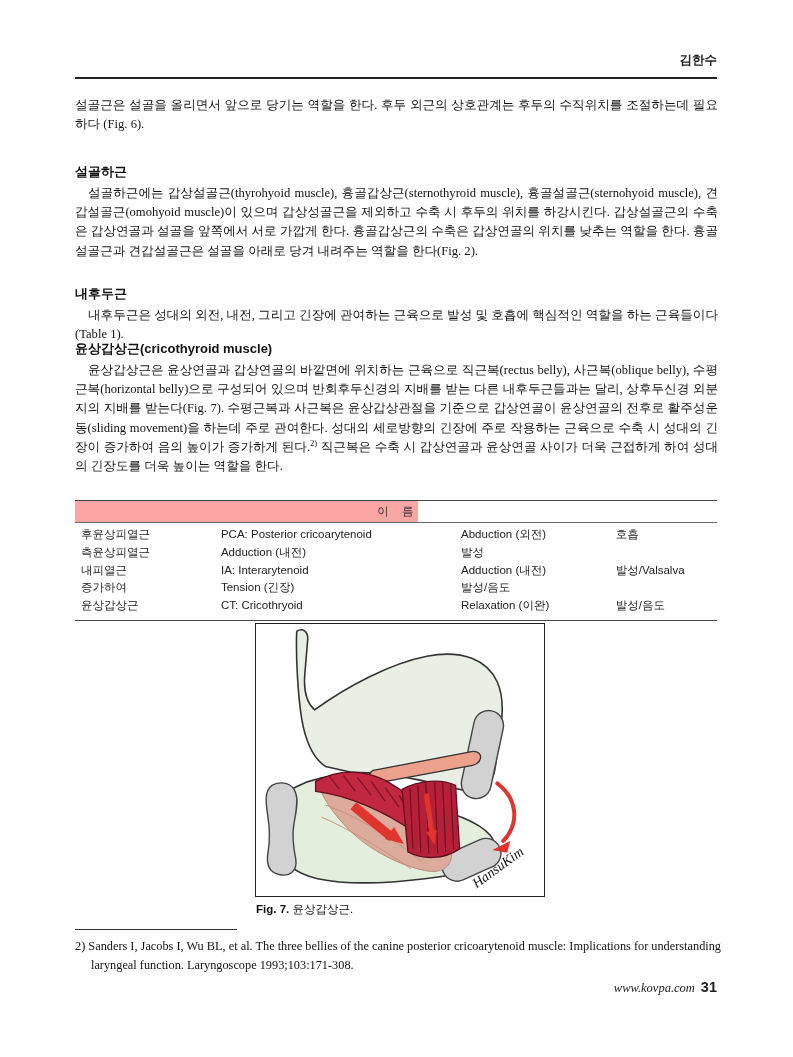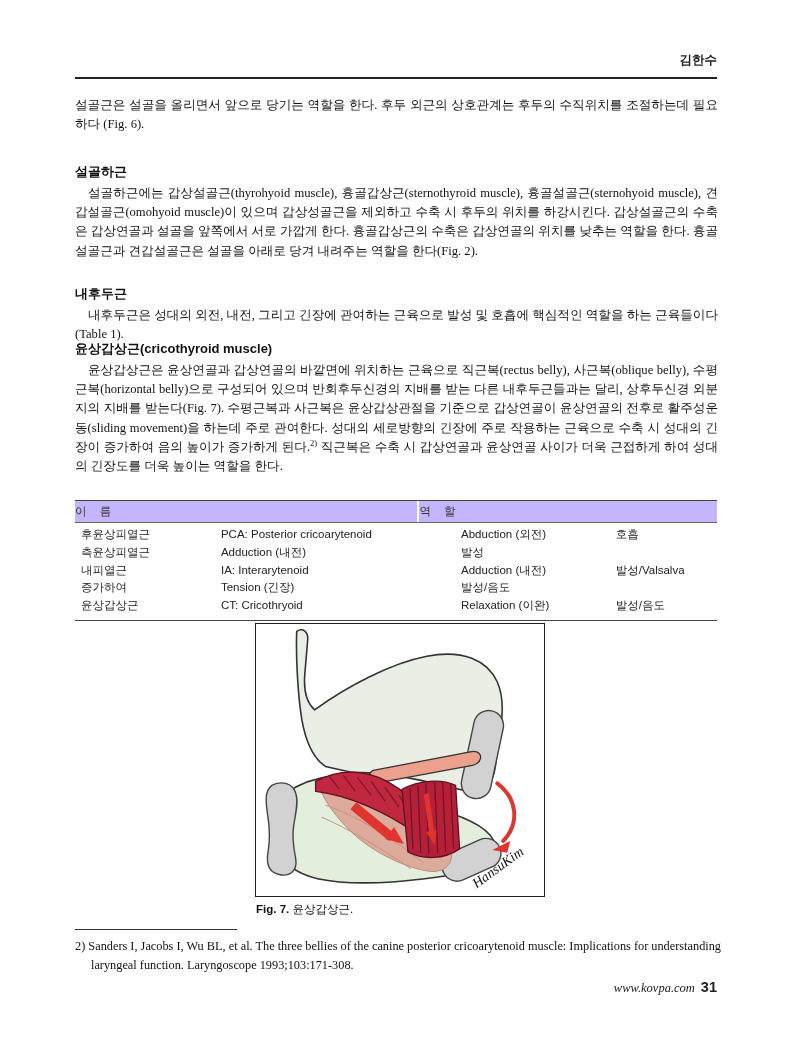--- a/index.html
+++ b/index.html
@@ -36,21 +36,21 @@
     font-size:11.5px; color:#111; font-weight:bold;margin-top:16px;
   }
   .tbl {
     left:75px; width:642px;
     font-family:"Liberation Sans","DejaVu Sans",sans-serif;
     font-size:11.5px; color:#222;
     border-top:1.6px solid #444; border-bottom:1.6px solid #444;
   }
   .tbl-head { display:flex; gap:2px; background:#fff; border-bottom:1.2px solid #666; }
   .tbl-head .group {
-    background:#c4b5fd; height:21px; line-height:21px; text-align:left;
+    background:#fca5a5; height:21px; line-height:21px; text-align:right;
     letter-spacing:5px; color:#333;
   }
   .tbl-head .g1 { width:53.5%; }
   .tbl-head .g2 { width:46.5%; }
   .tbl-body { padding:3px 0 5px 0; }
   .tbl-row { display:grid; grid-template-columns:21.8% 37.4% 24.1% 16.7%; height:17.8px; line-height:17.8px; }
   .tbl-row .c { padding-left:6px; white-space:nowrap; overflow:hidden; }
 
   
   .figure-box {
@@ -94,21 +94,20 @@
 <div class="abs para indent" style="top:306px;">내후두근은 성대의 외전, 내전, 그리고 긴장에 관여하는 근육으로 발성 및 호흡에 핵심적인 역할을 하는 근육들이다(Table 1).</div>
 
 <div class="abs sec-heading" style="top:340px;">윤상갑상근(cricothyroid muscle)</div>
 <div class="abs para indent" style="top:361px;"><span>윤상갑상근은 윤상연골과 갑상연골의 바깥면에 위치하는 근육으로 직근복(rectus belly), 사근복(oblique belly), 수평근복(horizontal belly)으로 구성되어 있으며 반회후두신경의 지배를 받는 다른 내후두근들과는 달리, 상후두신경 외분지의 지배를 받는다(Fig. 7). 수평근복과 사근복은 윤상갑상관절을 기준으로 갑상연골이 윤상연골의 전후로 활주성운동(sliding movement)을 하는데 주로 관여한다. 성대의 세로방향의 긴장에 주로 작용하는 근육으로 수축 시 성대의 긴장이 증가하여 음의 높이가 증가하게 된다.</span><sup class="fn-ref">2)</sup><span> 직근복은 수축 시 갑상연골과 윤상연골 사이가 더욱 근접하게 하여 성대의 긴장도를 더욱 높이는 역할을 한다.</span></div>
 
 <div class="abs table-title" style="top:483px;"><span>Table 1.</span><span style="font-weight:bold;"> 후두내근의 역할</span></div>
 
 <div class="abs tbl" style="top:500px;">
   <div class="tbl-head">
     <div class="group g1">이 름</div>
-    <div class="group g2">역 할</div>
   </div>
   <div class="tbl-body">
     <div class="tbl-row">
       <div class="c">후윤상피열근</div>
       <div class="c">PCA: Posterior cricoarytenoid</div>
       <div class="c">Abduction (외전)</div>
       <div class="c">호흡</div>
     </div>
     <div class="tbl-row">
       <div class="c">측윤상피열근</div>

